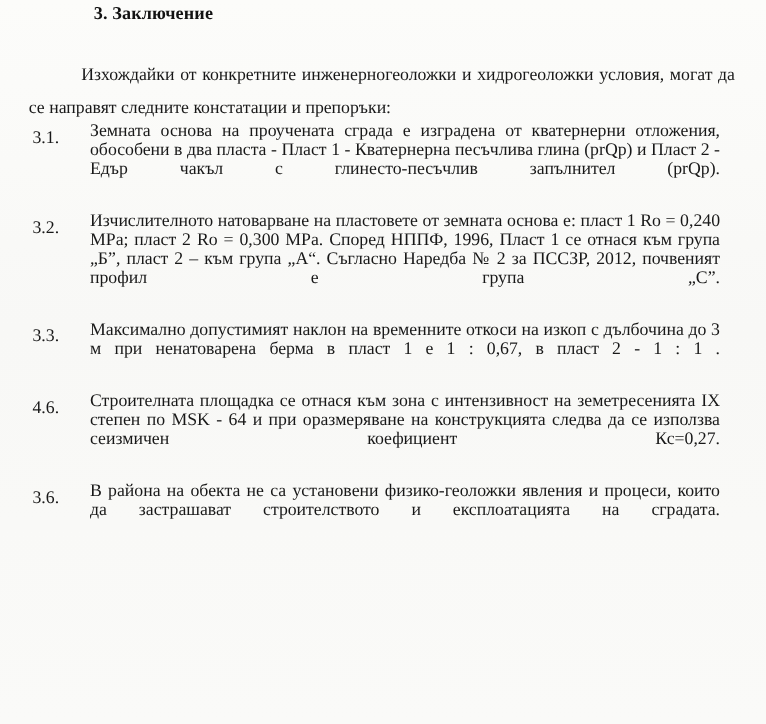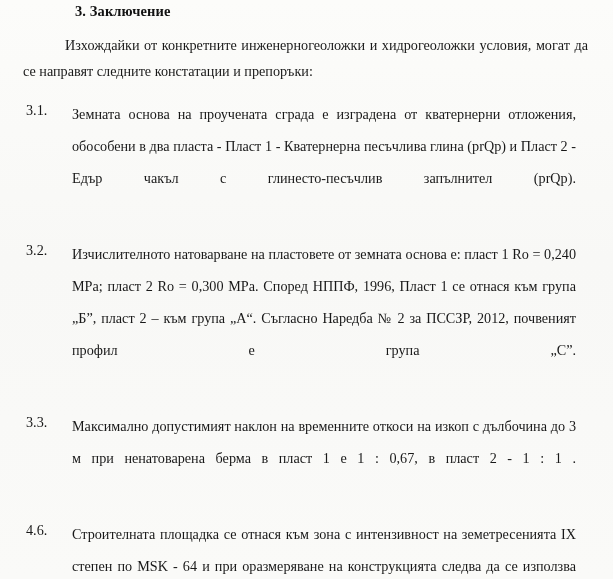--- a/index.html
+++ b/index.html
@@ -28,21 +28,21 @@
     left: 75px;
     top: 3px;
     font-size: 14.5px;
     font-weight: bold;
     letter-spacing: 0.1px;
     color: #121212;
   }
   .intro {
     position: absolute;
     left: 23px;
-    top: 19px;
+    top: 34px;
     width: 565px;
     font-size: 14.2px;
     line-height: 25.5px;
     text-align: justify;
     text-indent: 42px;
     color: #181818;
     text-justify: inter-word;
   }
   .clause-list {
     position: absolute;
@@ -63,21 +63,21 @@
     top: 0;
     width: 42px;
     font-size: 14.2px;
     line-height: 25.5px;
     color: #181818;
     text-align: left;
   }
   .clause-text {
     display: block;
     font-size: 14.2px;
-    line-height: 32px;
+    line-height: 15px;
     text-align: justify;
     text-justify: inter-word;
     color: #181818;
     padding-right: 0;
   }
   .clause-text:after {
     content: "";
     display: inline-block;
     width: 100%;
   }

